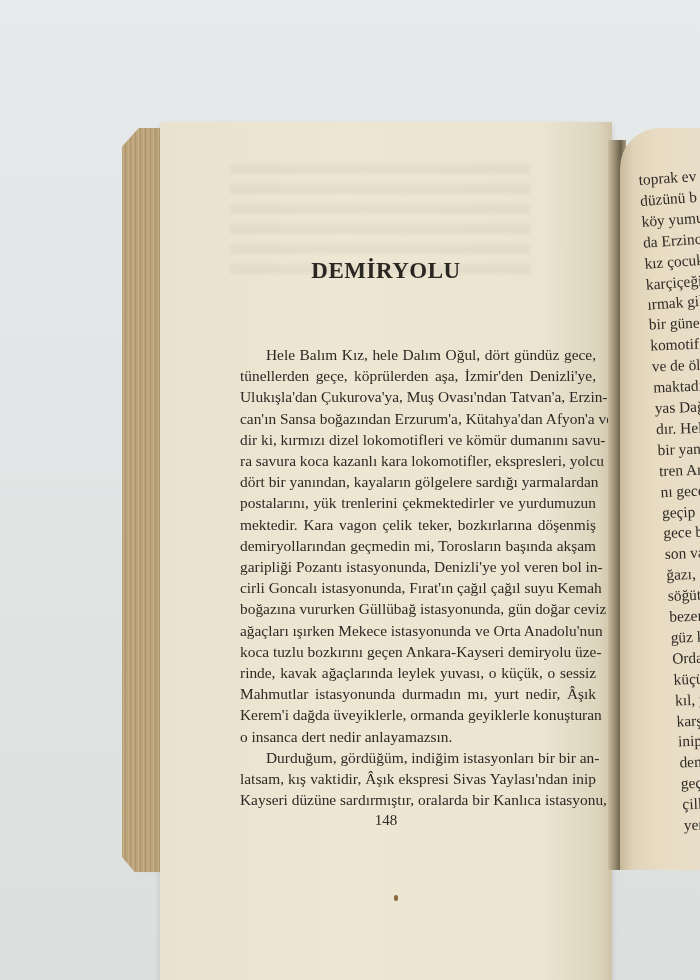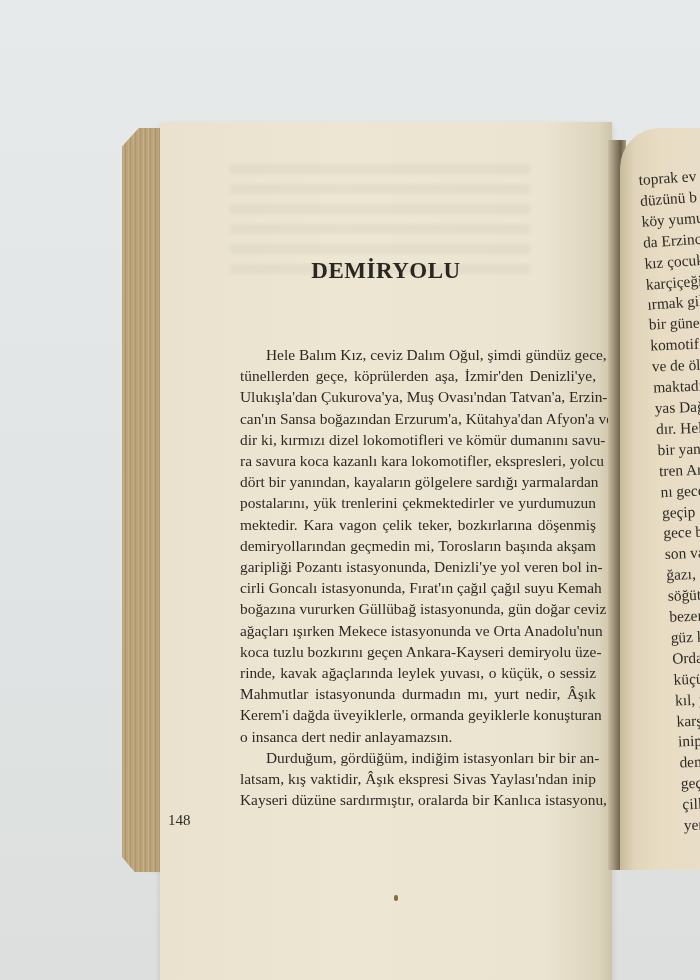--- a/index.html
+++ b/index.html
@@ -40,22 +40,22 @@
     .body-text {
       position: absolute; left: 80px; top: 222px; width: 356px;
       font-size: 15.4px; line-height: 21.2px; color: #2d2924;
     }
     .line {
       display: block; white-space: nowrap; text-align: justify; text-align-last: justify;
     }
     .line.indent { padding-left: 26px; }
     .line.last { text-align-last: left; font-family: Liberation Serif, serif; }
     .page-number {
-      position: absolute; left: 8px; width: 100%; top: 690px;
-      text-align: left; font-size: 15px; color: #2d2924;
+      position: absolute; left: 0; width: 100%; top: 690px;
+      text-align: center; font-size: 15px; color: #2d2924;
     }
     .speck {
       position: absolute; width: 4px; height: 6px; background: #8a6b3d; border-radius: 2px;
     }
     
     .gutter {
       position: absolute; left: 608px; top: 140px; width: 18px; height: 730px;
       background: linear-gradient(90deg, #c9bea3 0%, #8f8469 45%, #6a604c 70%, #a89c80 100%);
     }
     
@@ -75,21 +75,21 @@
 </head>
 <body>
 
 <div class="stack-shadow"></div>
 <div class="page-stack"></div>
 
 <div class="left-page">
   <div class="ghost"></div>
   <h1 class="chapter-title">DEMİRYOLU</h1>
   <div class="body-text" id="body-text">
-      <span class="line indent">Hele Balım Kız, ceviz Dalım Oğul, şimdi gündüz gece,</span>
+      <span class="line indent">Hele Balım Kız, hele Dalım Oğul, dört gündüz gece,</span>
       <span class="line">tünellerden geçe, köprülerden aşa, İzmir'den Denizli'ye,</span>
       <span class="line">Ulukışla'dan Çukurova'ya, Muş Ovası'ndan Tatvan'a, Erzin-</span>
       <span class="line">can'ın Sansa boğazından Erzurum'a, Kütahya'dan Afyon'a ve</span>
       <span class="line">dir ki, kırmızı dizel lokomotifleri ve kömür dumanını savu-</span>
       <span class="line">ra savura koca kazanlı kara lokomotifler, ekspresleri, yolcu</span>
       <span class="line">dört bir yanından, kayaların gölgelere sardığı yarmalardan</span>
       <span class="line">postalarını, yük trenlerini çekmektedirler ve yurdumuzun</span>
       <span class="line">mektedir. Kara vagon çelik teker, bozkırlarına döşenmiş</span>
       <span class="line">demiryollarından geçmedin mi, Torosların başında akşam</span>
       <span class="line">garipliği Pozantı istasyonunda, Denizli'ye yol veren bol in-</span>

